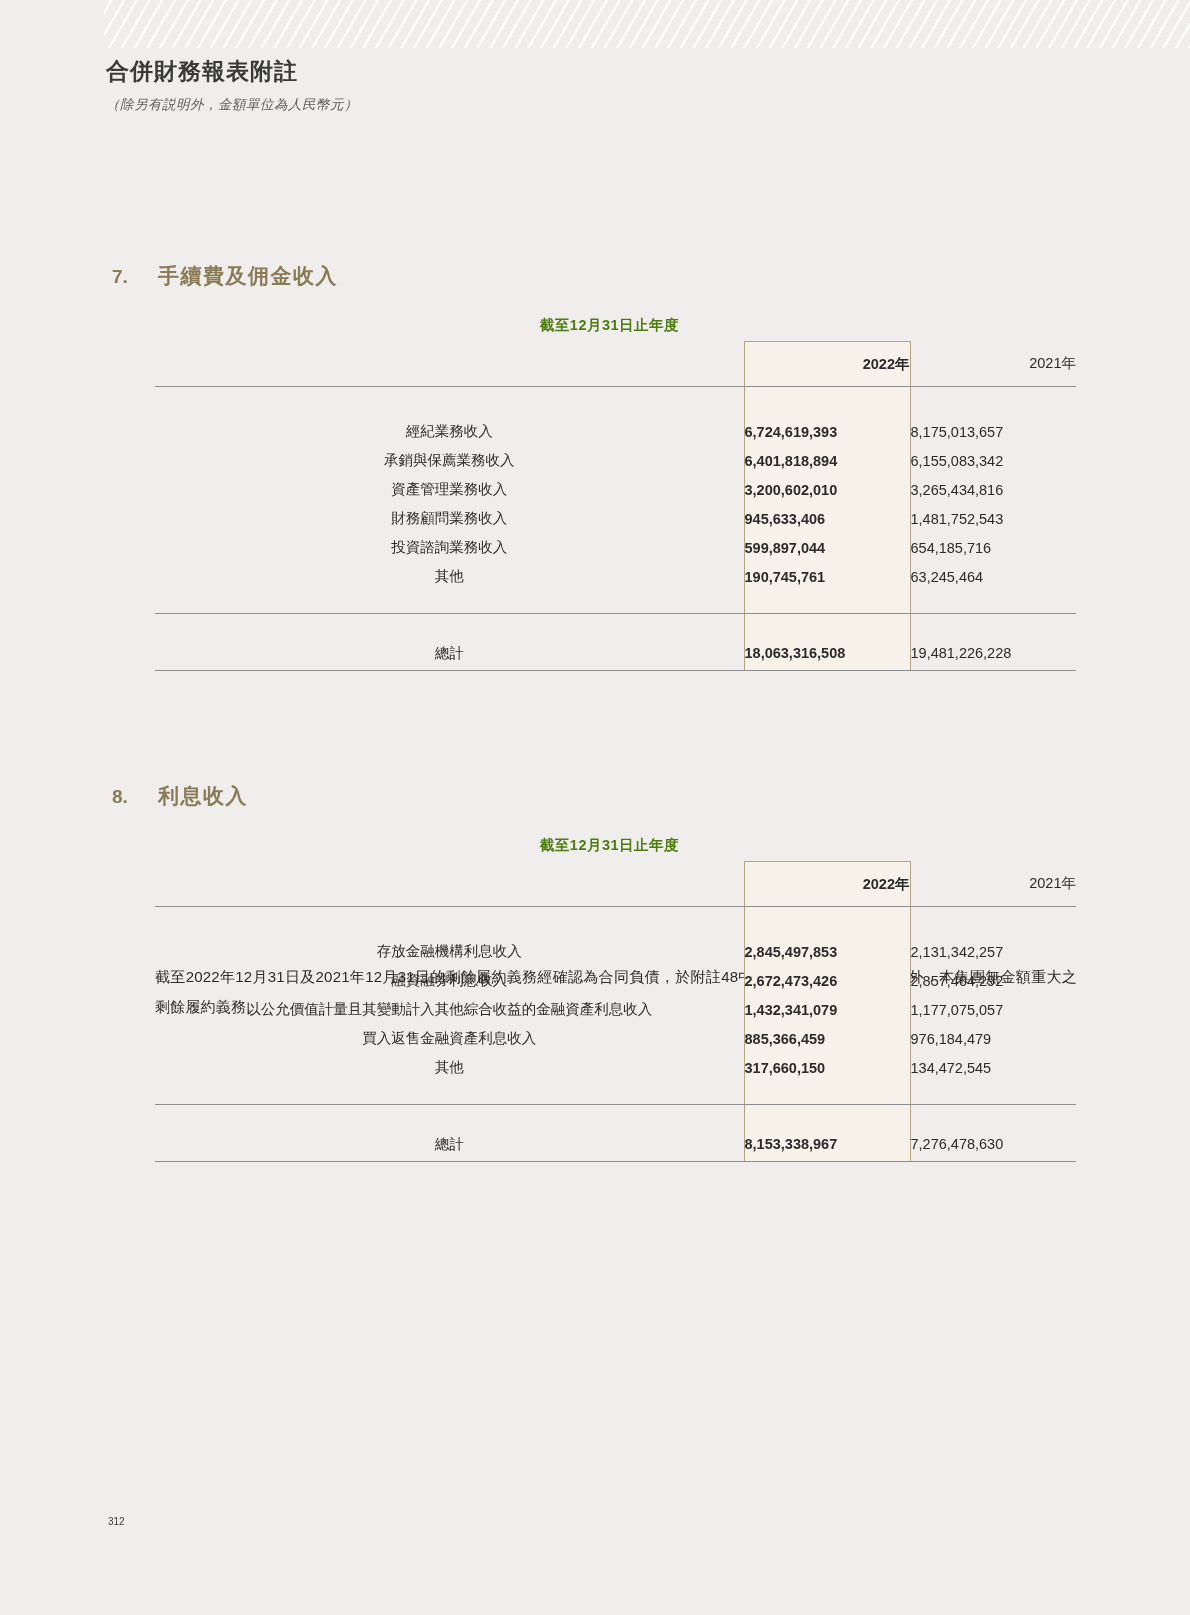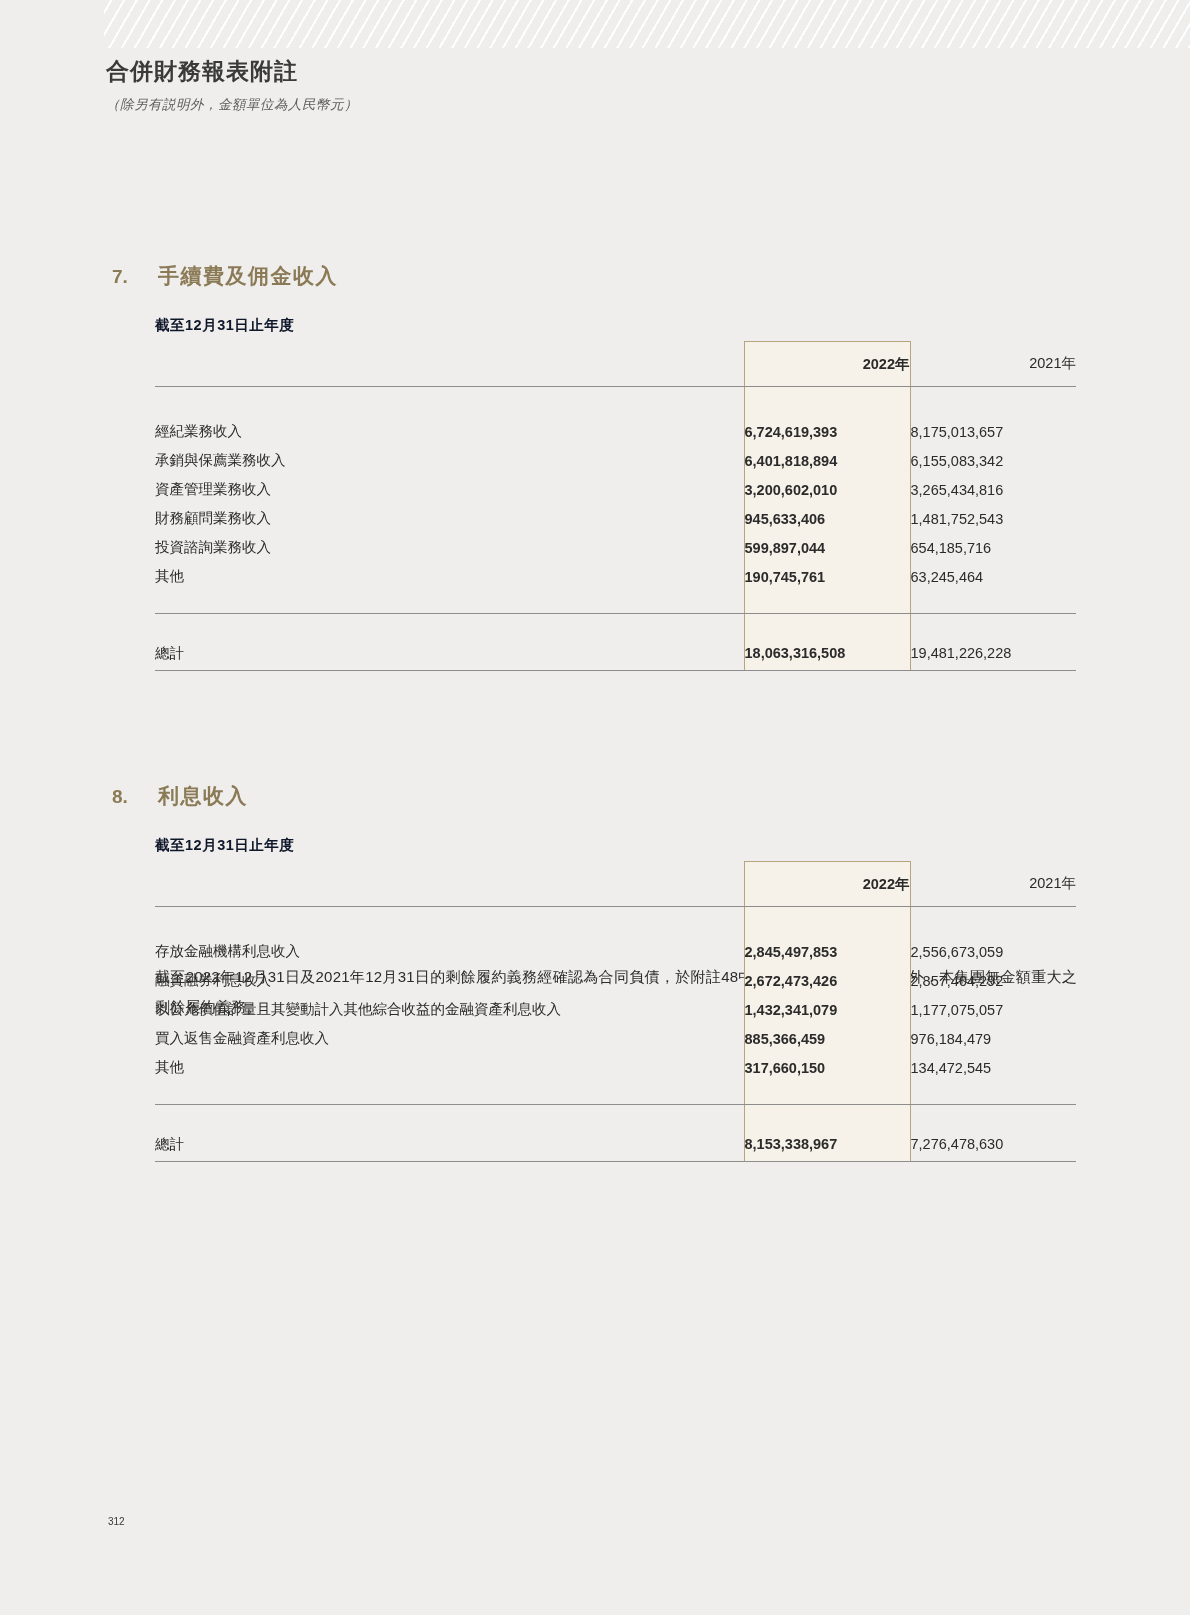--- a/index.html
+++ b/index.html
@@ -97,24 +97,24 @@
   }
 
   .table-wrap {
     margin-top: 26px;
     margin-left: 155px;
     width: 921px;
     position: relative;
   }
 
   .period-label {
-    text-align: left;
+    text-align: center;
     font-size: 14.5px;
     font-weight: 700;
-    color: #0f172a;
+    color: #4d7c0f;
     padding-right: 12px;
     letter-spacing: 0.5px;
     margin-bottom: 6px;
   }
 
   table.fin {
     border-collapse: collapse;
     width: 921px;
     table-layout: fixed;
   }
@@ -153,21 +153,21 @@
   }
 
   .spacer-row td { height: 30px; }
   .spacer-row-sm td { height: 22px; }
 
   .data-row td {
     height: 29px;
   }
   td.lbl {
     padding-left: 14px;
-    text-align: left;
+    text-align: center;
     color: #2b2b2b;
     white-space: nowrap;
   }
   td.num {
     padding-right: 12px;
     font-variant-numeric: tabular-nums;
   }
   td.num.b {
     font-weight: 700;
     color: #2b2b2b;
@@ -334,21 +334,21 @@
           </tr>
           <tr class="spacer-row">
             <td></td>
             <td class="cell-hi"></td>
             <td></td>
           </tr>
 
           <tr class="data-row">
             <td class="lbl">存放金融機構利息收入</td>
             <td class="num b cell-hi">2,845,497,853</td>
-            <td class="num">2,556,673,059</td>
+            <td class="num">2,131,342,257</td>
           </tr>
           <tr class="data-row">
             <td class="lbl">融資融券利息收入</td>
             <td class="num b cell-hi">2,672,473,426</td>
             <td class="num">2,857,404,292</td>
           </tr>
           <tr class="data-row">
             <td class="lbl">以公允價值計量且其變動計入其他綜合收益的金融資產利息收入</td>
             <td class="num b cell-hi">1,432,341,079</td>
             <td class="num">1,177,075,057</td>

